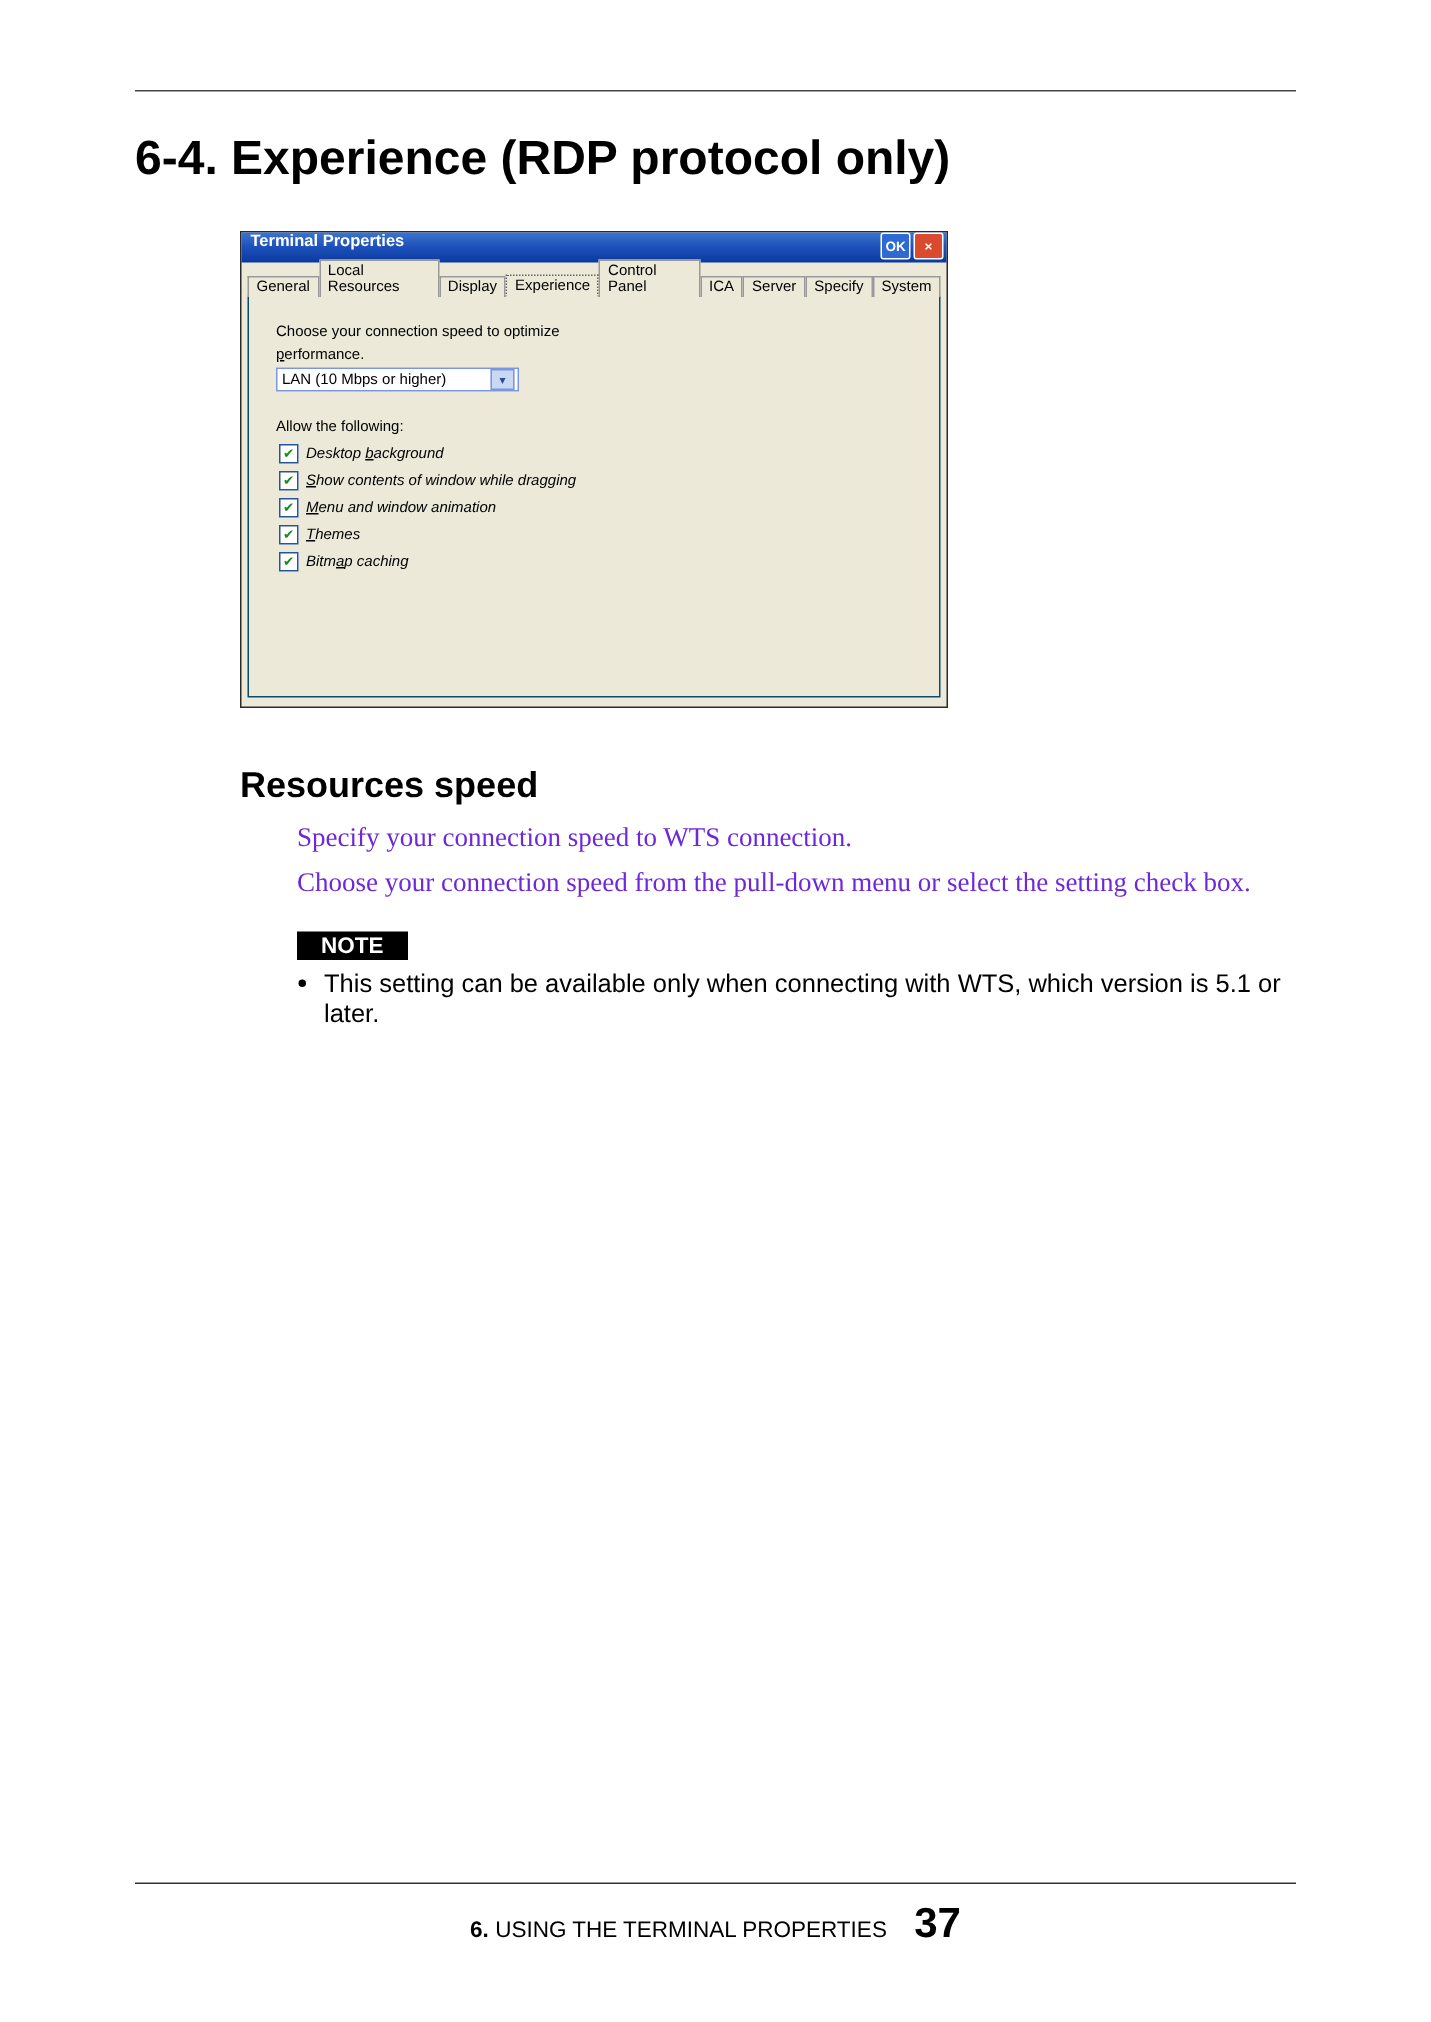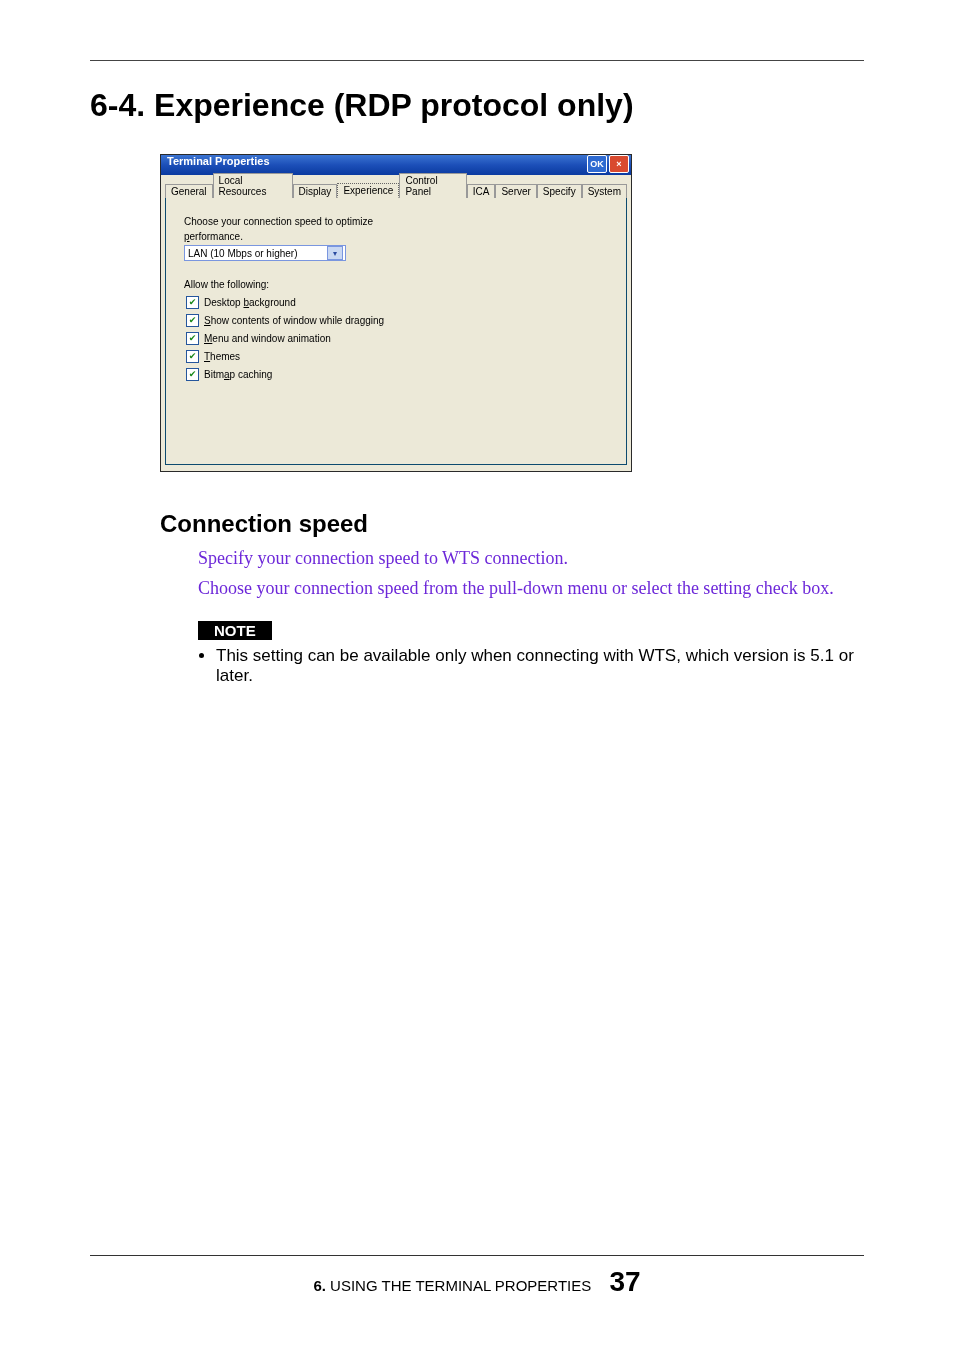--- a/index.html
+++ b/index.html
@@ -139,21 +139,21 @@
     height: 11px;
     border: 1px solid #25569c;
     background: #fff;
     display: flex;
     align-items: center;
     justify-content: center;
     font-size: 9px;
     color: #1c8a1c;
     line-height: 1;
   }
-  .checkrow .cb-label-text { font-size: 10px; }
+  .checkrow .cb-label-text { font-size: 10px; font-style: italic; }
   .underline-letter { text-decoration: underline; }
 
   
   h2.subhead {
     font-size: 24px;
     font-weight: 700;
     margin: 38px 0 8px 70px;
   }
   .serif {
     font-family: "Times New Roman", Georgia, serif;
@@ -254,21 +254,21 @@
           <span class="cb-label-text"><span class="underline-letter">T</span>hemes</span>
         </div>
         <div class="checkrow">
           <span class="checkbox">✔</span>
           <span class="cb-label-text">Bitm<span class="underline-letter">a</span>p caching</span>
         </div>
       </div>
     </div>
   </div>
 
-  <h2 class="subhead">Connection speed</h2>
+  <h2 class="subhead">Resources speed</h2>
   <p class="serif">Specify your connection speed to WTS connection.</p>
   <p class="serif">Choose your connection speed from the pull-down menu or select the setting check box.</p>
 
   <div class="note-badge">NOTE</div>
   <ul class="note-list">
     <li>This setting can be available only when connecting with WTS, which version is 5.1 or later.</li>
   </ul>
 
   <div class="footer">
     <div class="footer-rule"></div>

